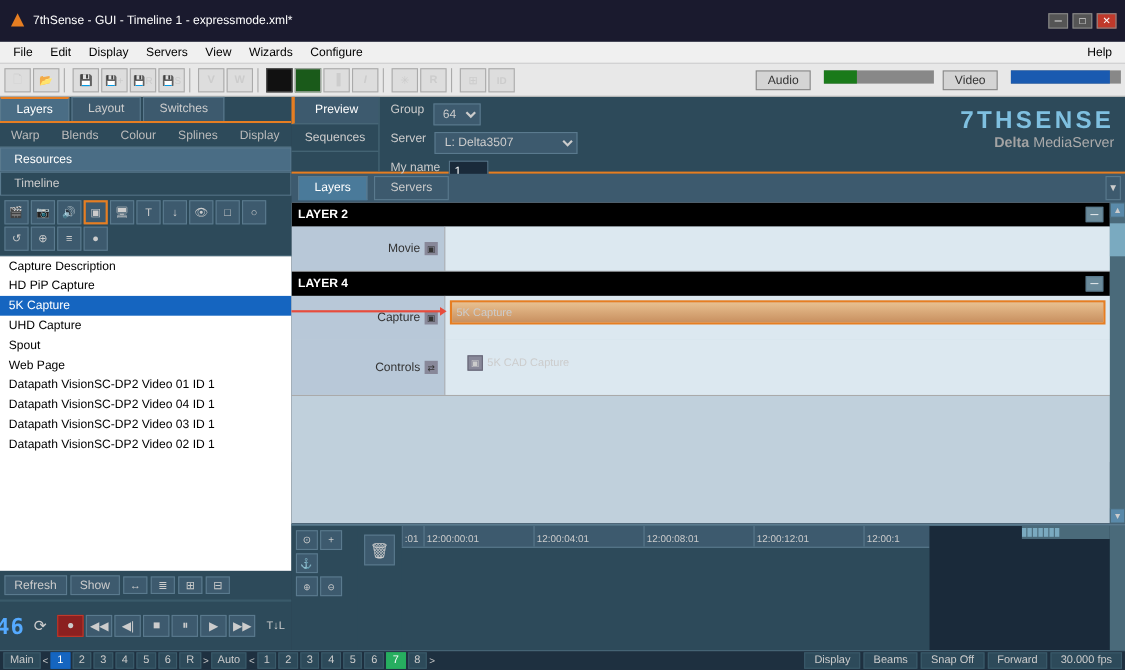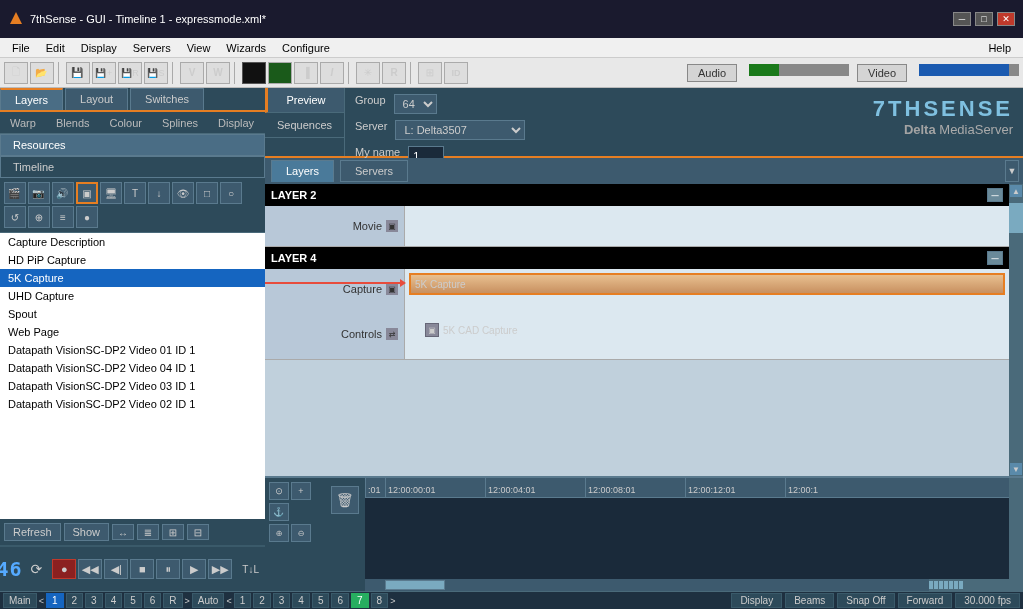--- a/index.html
+++ b/index.html
@@ -394,21 +394,21 @@
             <div style="display:flex; gap:2px;">
               <div class="tlc-btn" style="font-size:8px;">⊕</div>
               <div class="tlc-btn" style="font-size:8px;">⊖</div>
             </div>
           </div>
 
           <div style="width:40px; background:#2d4a5a; display:flex; align-items:flex-start; justify-content:center; padding-top:8px;">
             <div style="width:28px;height:28px;background:#3d5a6e;border:1px solid #5a7a8e;display:flex;align-items:center;justify-content:center;cursor:pointer;font-size:14px;">🗑</div>
           </div>
 
-          <div style="flex:1; display:flex; flex-direction:column; overflow:hidden;">
+          <div style="flex:1; display:flex; flex-direction:row; overflow:hidden;">
 
             <div id="tl-ruler-row">
               <div class="tl-mark" style="width:20px;min-width:20px;">:01</div>
               <div class="tl-mark" style="width:100px;min-width:100px;">12:00:00:01</div>
               <div class="tl-mark" style="width:100px;min-width:100px;">12:00:04:01</div>
               <div class="tl-mark" style="width:100px;min-width:100px;">12:00:08:01</div>
               <div class="tl-mark" style="width:100px;min-width:100px;">12:00:12:01</div>
               <div class="tl-mark" style="width:60px;min-width:60px;">12:00:1</div>
             </div>
 

